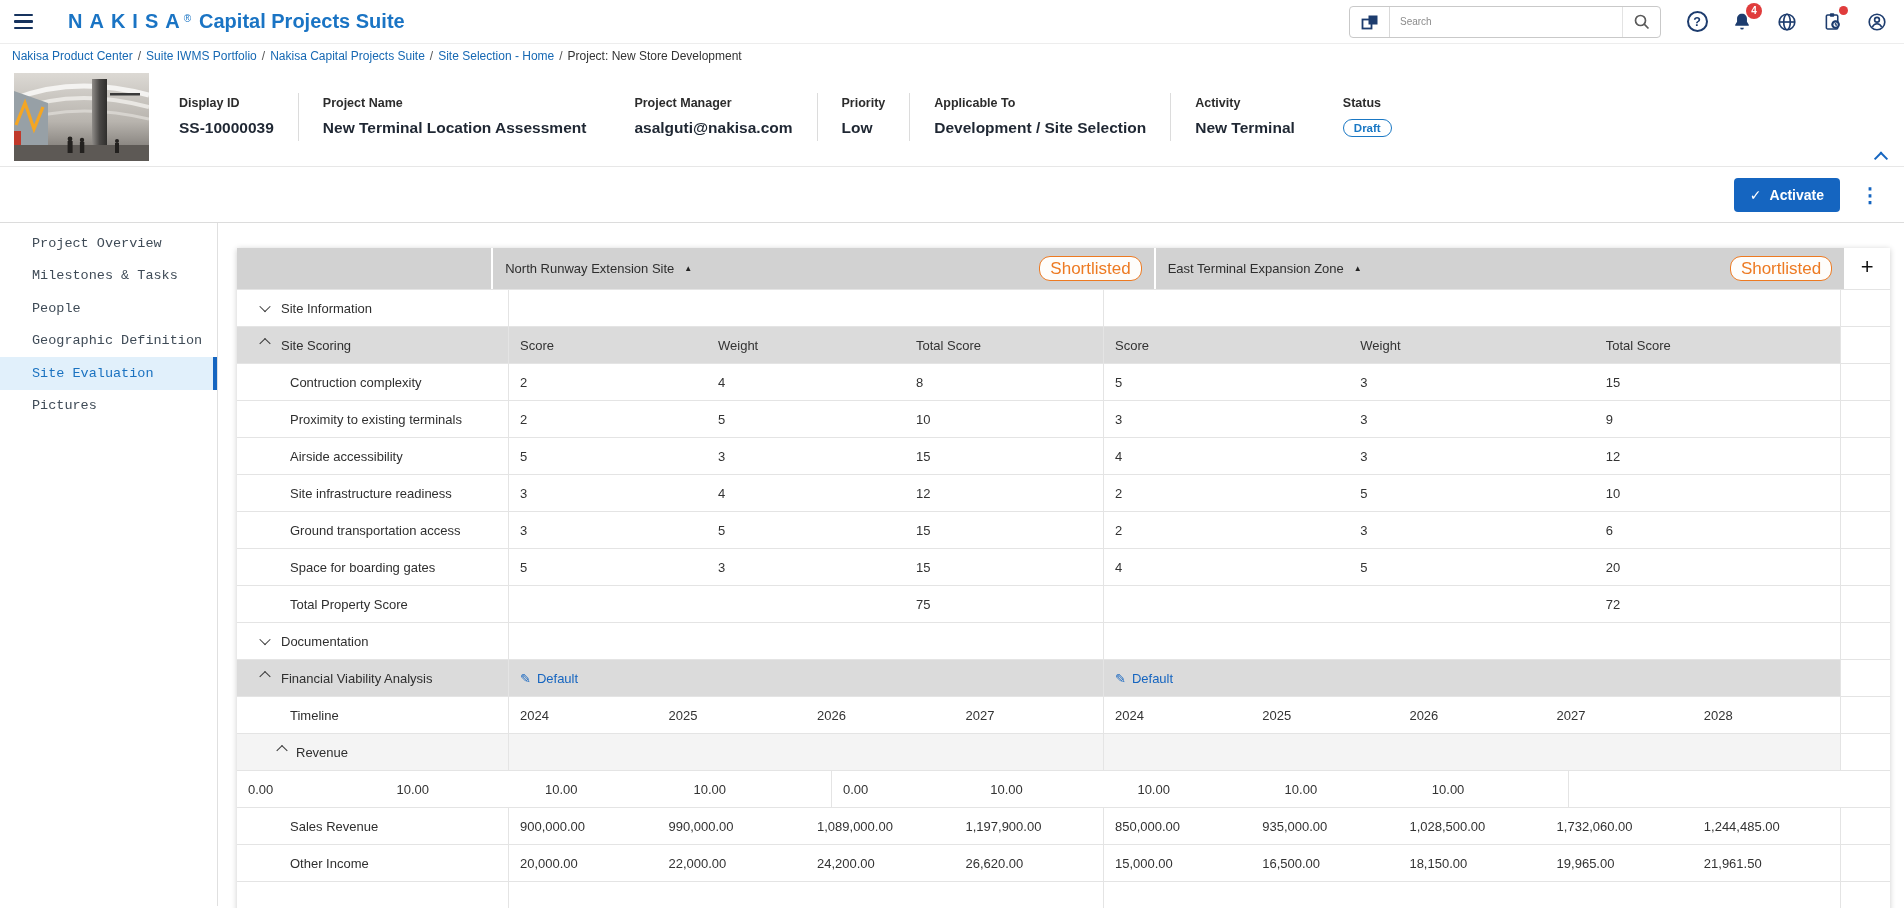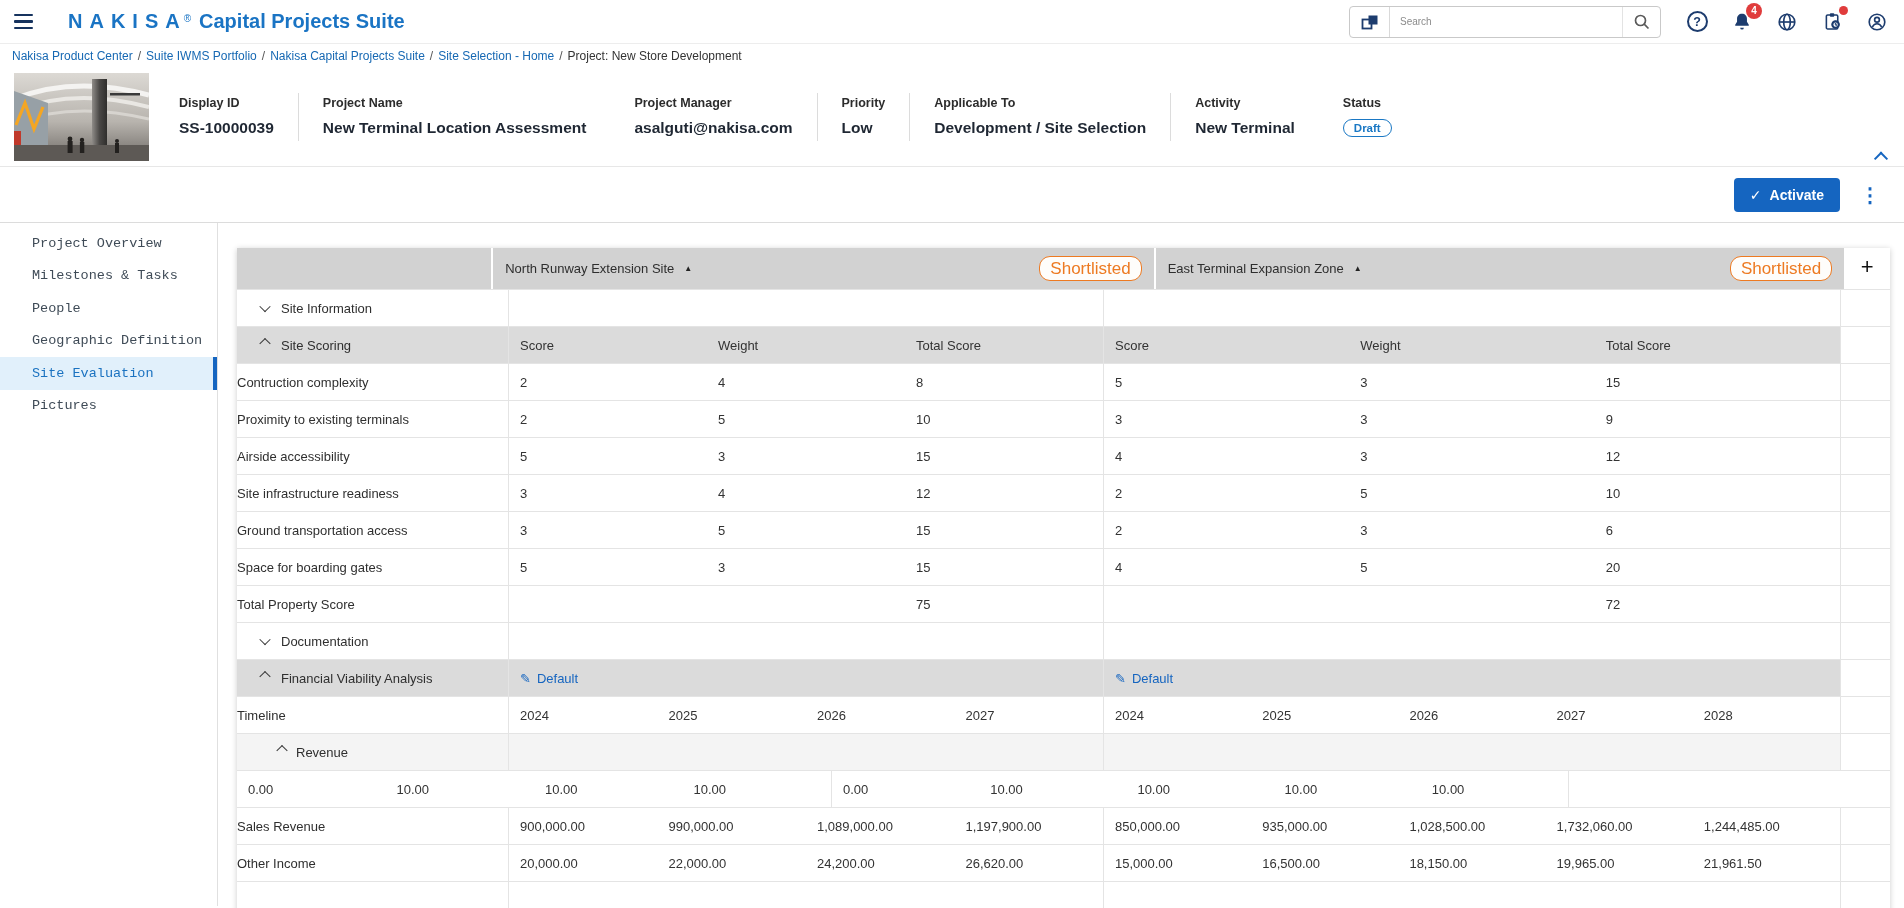--- a/index.html
+++ b/index.html
@@ -75,21 +75,21 @@
   .trow { display:flex; min-height:37px; border-top:1px solid #e4e4e4; background:#fff; }
   .c-label { width:272px; border-right:1px solid #e4e4e4; display:flex; align-items:center; font-size:13px; color:#2f2f2f; }
   .c-site { display:flex; align-items:center; border-right:1px solid #e4e4e4; }
   .c-site.s1 { width:595px; }
   .c-site.s2 { width:737px; }
   .c-gutter { flex:1; background:#fff; }
   .trow.gray .c-label, .trow.gray .c-site { background:#dbdbdb; }
   .trow.lightgray .c-label, .trow.lightgray .c-site { background:#f4f4f4; }
   .c-label.section { padding-left:24px; gap:12px; }
   .c-label.subsection { padding-left:41px; gap:10px; }
-  .c-label.data { }
+  .c-label.data { padding-left:53px; }
   .chev { display:inline-block; width:8px; height:8px; border-left:1.7px solid #3a3a3a; border-bottom:1.7px solid #3a3a3a; cursor:pointer; flex:none; }
   .chev.down { transform:rotate(-45deg) translate(1px,-1px); }
   .chev.up   { transform:rotate(135deg) translate(-1px,1px); }
   .sub { flex:1; padding-left:11px; font-size:13px; color:#333; }
   .default-link { display:flex; align-items:center; gap:6px; padding-left:11px; color:#1565c0; font-size:13px; cursor:pointer; }
   .pencil { font-size:13px; color:#1565c0; }
 </style>
 </head>
 <body>
 

